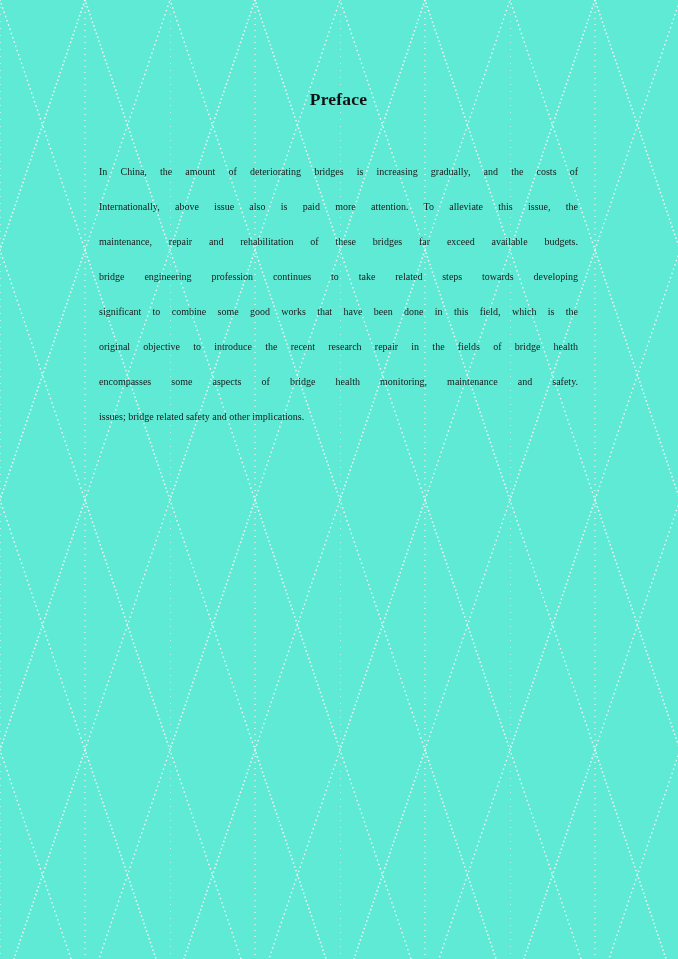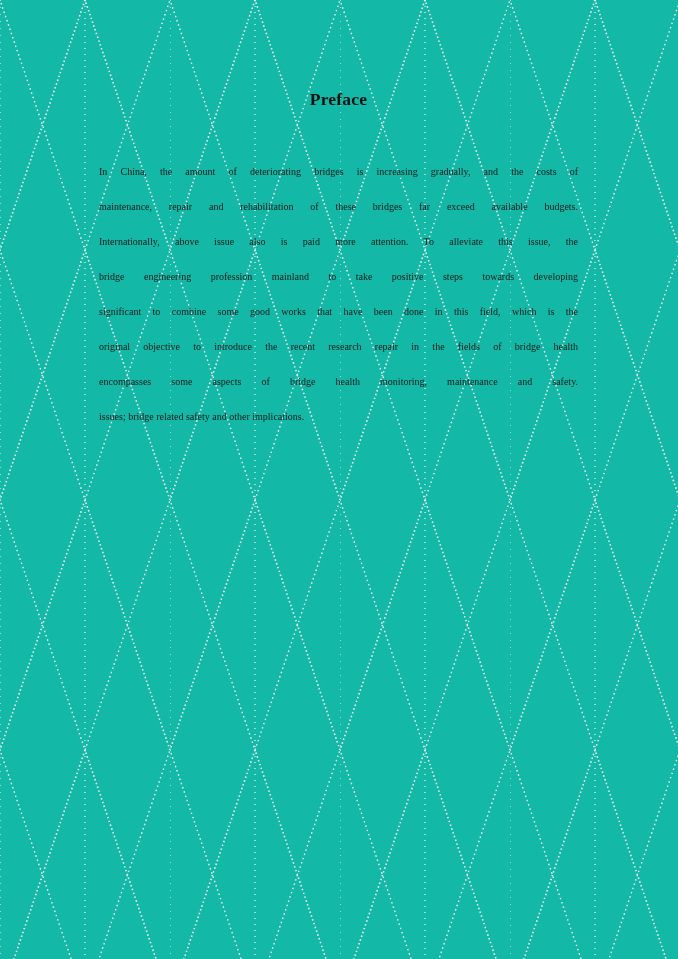--- a/index.html
+++ b/index.html
@@ -7,21 +7,21 @@
     margin: 0;
     padding: 0;
     background: #ffffff;
   }
 
   .page {
     position: relative;
     width: 678px;
     height: 959px;
     margin: 0 auto;
-    background: #14b8a6;
+    background: #5eead4;
     overflow: hidden;
     font-family: "Liberation Serif", "DejaVu Serif", serif;
   }
 
   
   .watermark {
     position: absolute;
     left: 0;
     top: 0;
     width: 678px;
@@ -119,23 +119,23 @@
       <rect x="-40" y="-40" width="760" height="1040" fill="url(#wm)" mask="url(#wmmask)"></rect>
     </svg>
   </div>
 
   <div class="content">
 
     <h1 class="doc-title">Preface</h1>
 
     <div class="body-block">
       <div class="body-line"><span class="j">In China, the amount of deteriorating bridges is increasing gradually, and the costs of</span></div>
+      <div class="body-line"><span class="j">Internationally, above issue also is paid more attention. To alleviate this issue, the</span></div>
       <div class="body-line"><span class="j">maintenance, repair and rehabilitation of these bridges far exceed available budgets.</span></div>
-      <div class="body-line"><span class="j">Internationally, above issue also is paid more attention. To alleviate this issue, the</span></div>
-      <div class="body-line"><span class="j">bridge engineering profession mainland to take positive steps towards developing</span></div>
+      <div class="body-line"><span class="j">bridge engineering profession continues to take related steps towards developing</span></div>
       <div class="body-line"><span class="j">significant to combine some good works that have been done in this field, which is the</span></div>
       <div class="body-line"><span class="j">original objective to introduce the recent research repair in the fields of bridge health</span></div>
       <div class="body-line"><span class="j">encompasses some aspects of bridge health monitoring, maintenance and safety.</span></div>
       <div class="body-line last-line"><span class="j">issues; bridge related safety and other implications.</span></div>
     </div>
 
   </div>
 </div>
 
 </body></html>

